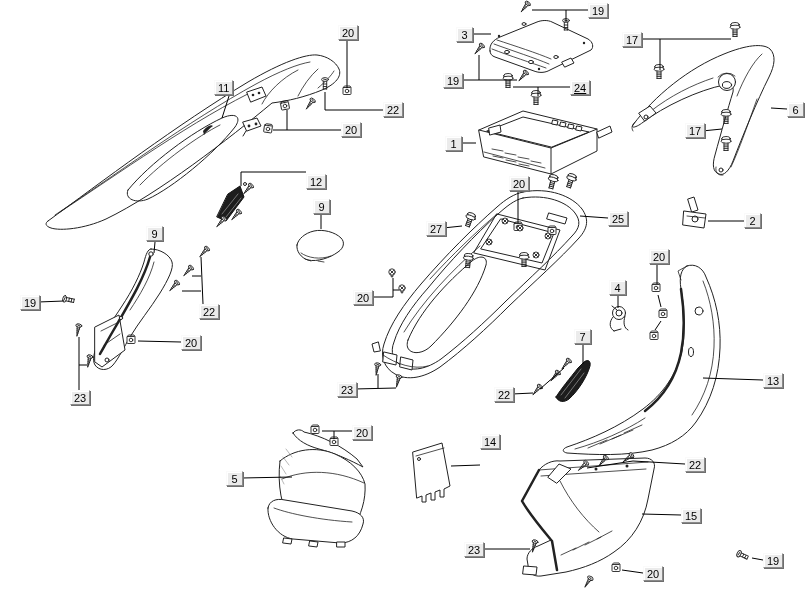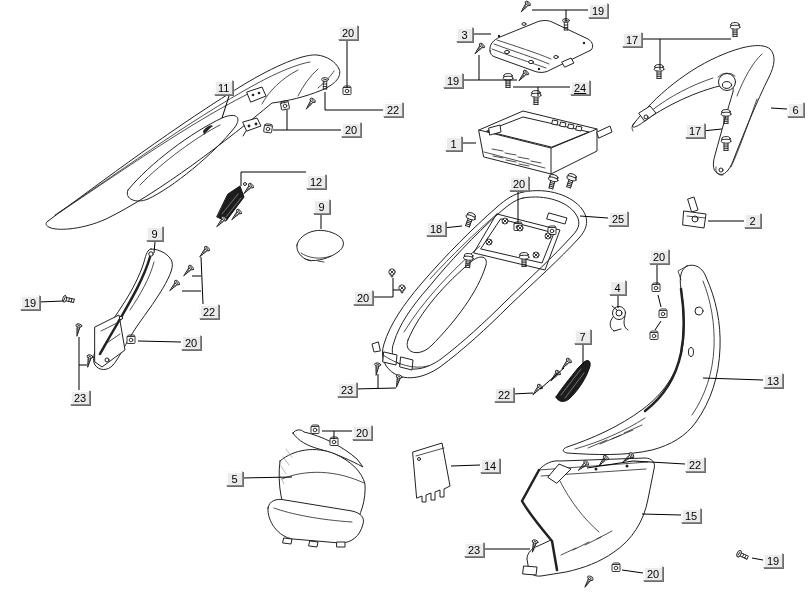--- a/index.html
+++ b/index.html
@@ -504,30 +504,30 @@
       <div class="callout" style="left: 456px; top: 27px;">3</div>
       <div class="callout" style="left: 622px; top: 32px;">17</div>
       <div class="callout" style="left: 443px; top: 73px;">19</div>
       <div class="callout" style="left: 570px; top: 80px; text-decoration: underline;">24</div>
       <div class="callout" style="left: 787px; top: 102px;">6</div>
       <div class="callout" style="left: 685px; top: 123px;">17</div>
       <div class="callout" style="left: 445px; top: 136px;">1</div>
       <div class="callout" style="left: 509px; top: 176px;">20</div>
       <div class="callout" style="left: 608px; top: 211px;">25</div>
       <div class="callout" style="left: 744px; top: 213px;">2</div>
-      <div class="callout" style="left: 426px; top: 221px;">18</div>
+      <div class="callout" style="left: 426px; top: 221px;">27</div>
       <div class="callout" style="left: 353px; top: 290px;">20</div>
       <div class="callout" style="left: 337px; top: 382px;">23</div>
       <div class="callout" style="left: 352px; top: 425px;">20</div>
       <div class="callout" style="left: 226px; top: 471px;">5</div>
       <div class="callout" style="left: 609px; top: 280px;">4</div>
       <div class="callout" style="left: 649px; top: 249px;">20</div>
       <div class="callout" style="left: 574px; top: 329px;">7</div>
       <div class="callout" style="left: 494px; top: 387px;">22</div>
       <div class="callout" style="left: 763px; top: 373px;">13</div>
       <div class="callout" style="left: 685px; top: 457px;">22</div>
       <div class="callout" style="left: 681px; top: 508px;">15</div>
       <div class="callout" style="left: 464px; top: 542px;">23</div>
       <div class="callout" style="left: 643px; top: 566px;">20</div>
       <div class="callout" style="left: 763px; top: 553px;">19</div>
-      <div class="callout" style="left: 480px; top: 458px; text-align: right;">14</div>
+      <div class="callout" style="left: 480px; top: 434px; text-align: right;">14</div>
     </div>
 </div>
 
 </body></html>

